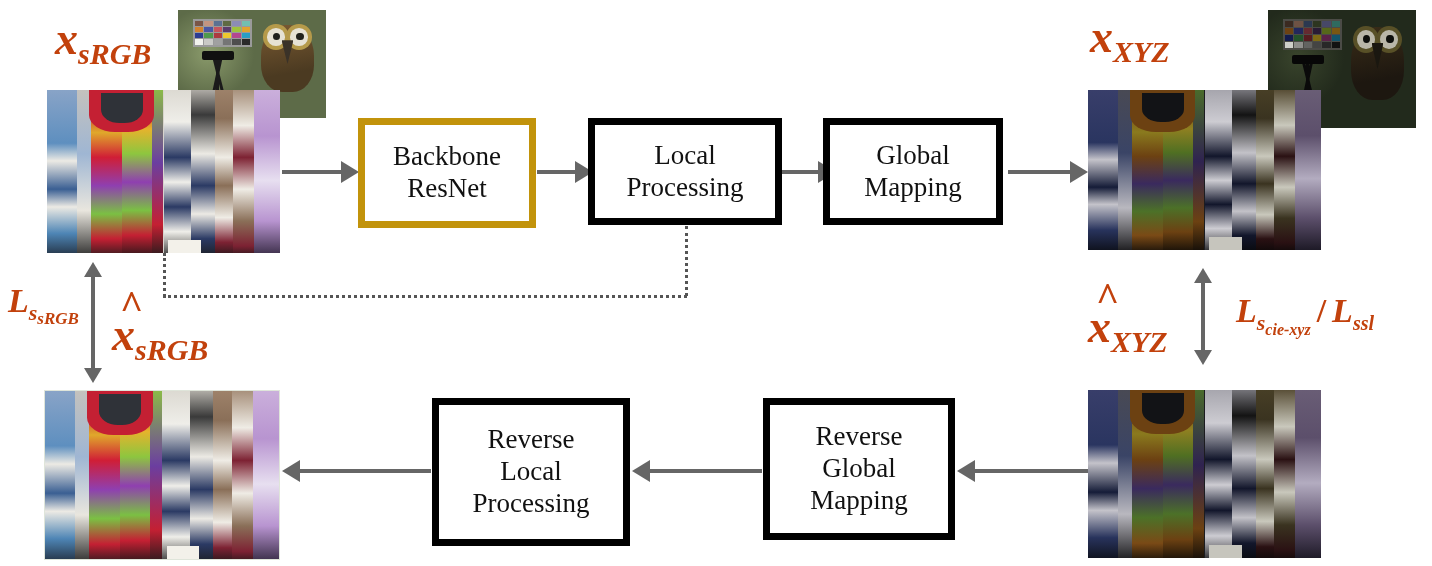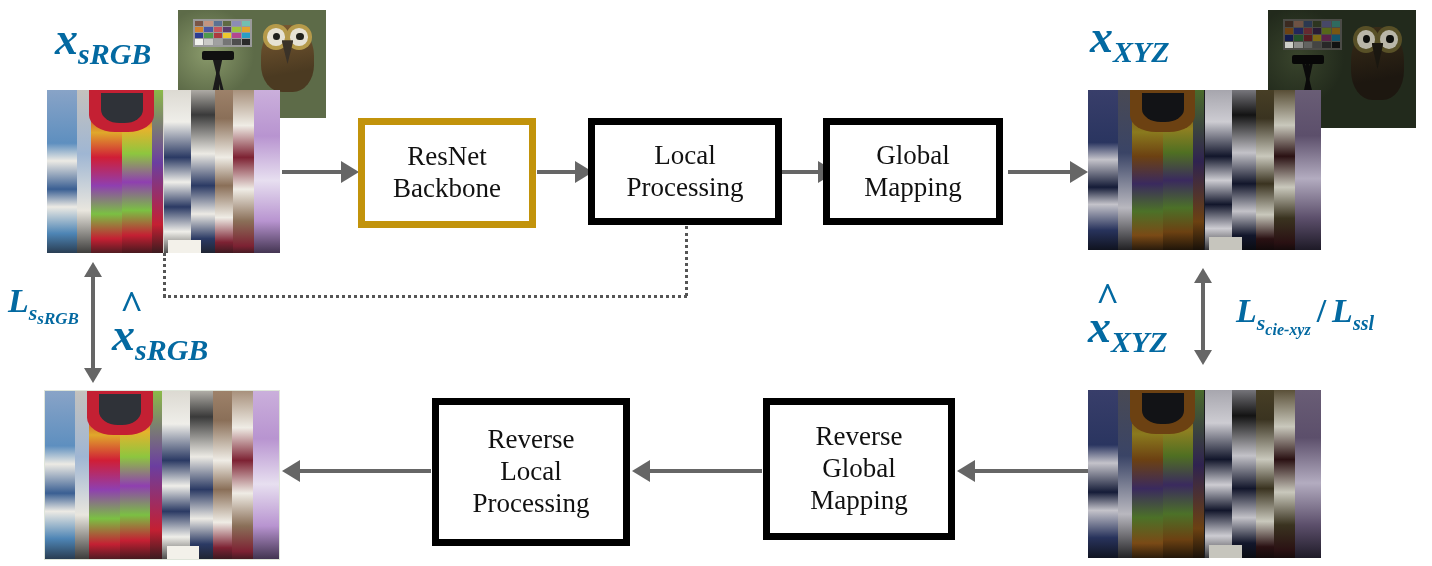--- a/index.html
+++ b/index.html
@@ -10,21 +10,21 @@
   
   .box{position:absolute;background:#ffffff;display:flex;align-items:center;
        justify-content:center;text-align:center;box-sizing:border-box;
        font-family:"Liberation Serif", serif;color:#111111;line-height:1.18;}
   .box.black{border:7px solid #000000;}
   .box.gold{border:7px solid #C2930B;}
   .box span{display:block;}
 
   
   .mathlab{position:absolute;font-family:"Liberation Serif", serif;
-           color:#0369a1;white-space:nowrap;}
+           color:#c2410c;white-space:nowrap;}
   .mvar{font-style:italic;font-weight:bold;}
   .msub{font-style:italic;font-weight:bold;vertical-align:sub;}
   .hat{position:absolute;font-weight:bold;}
 
   
   .photo{position:absolute;overflow:hidden;background:#2a2a2a;}
   .photo .sock{position:absolute;top:-4%;height:108%;}
   .photo .band{position:absolute;left:0;right:0;}
 
   
@@ -199,22 +199,22 @@
   <div class="arrow-head-r" style="left:575px;top:161px;"></div>
 
   <div class="arrow-line" style="left:782px;top:170px;width:40px;"></div>
   <div class="arrow-head-r" style="left:818px;top:161px;"></div>
 
   <div class="arrow-line" style="left:1008px;top:170px;width:66px;"></div>
   <div class="arrow-head-r" style="left:1070px;top:161px;"></div>
 
   <div class="box gold" style="left:358px;top:118px;width:178px;height:110px;font-size:27px;">
     <div>
+      <span>Backbone</span>
       <span>ResNet</span>
-      <span>Backbone</span>
     </div>
   </div>
 
   <div class="box black" style="left:588px;top:118px;width:194px;height:107px;font-size:27px;">
     <div>
       <span>Local</span>
       <span>Processing</span>
     </div>
   </div>
 

